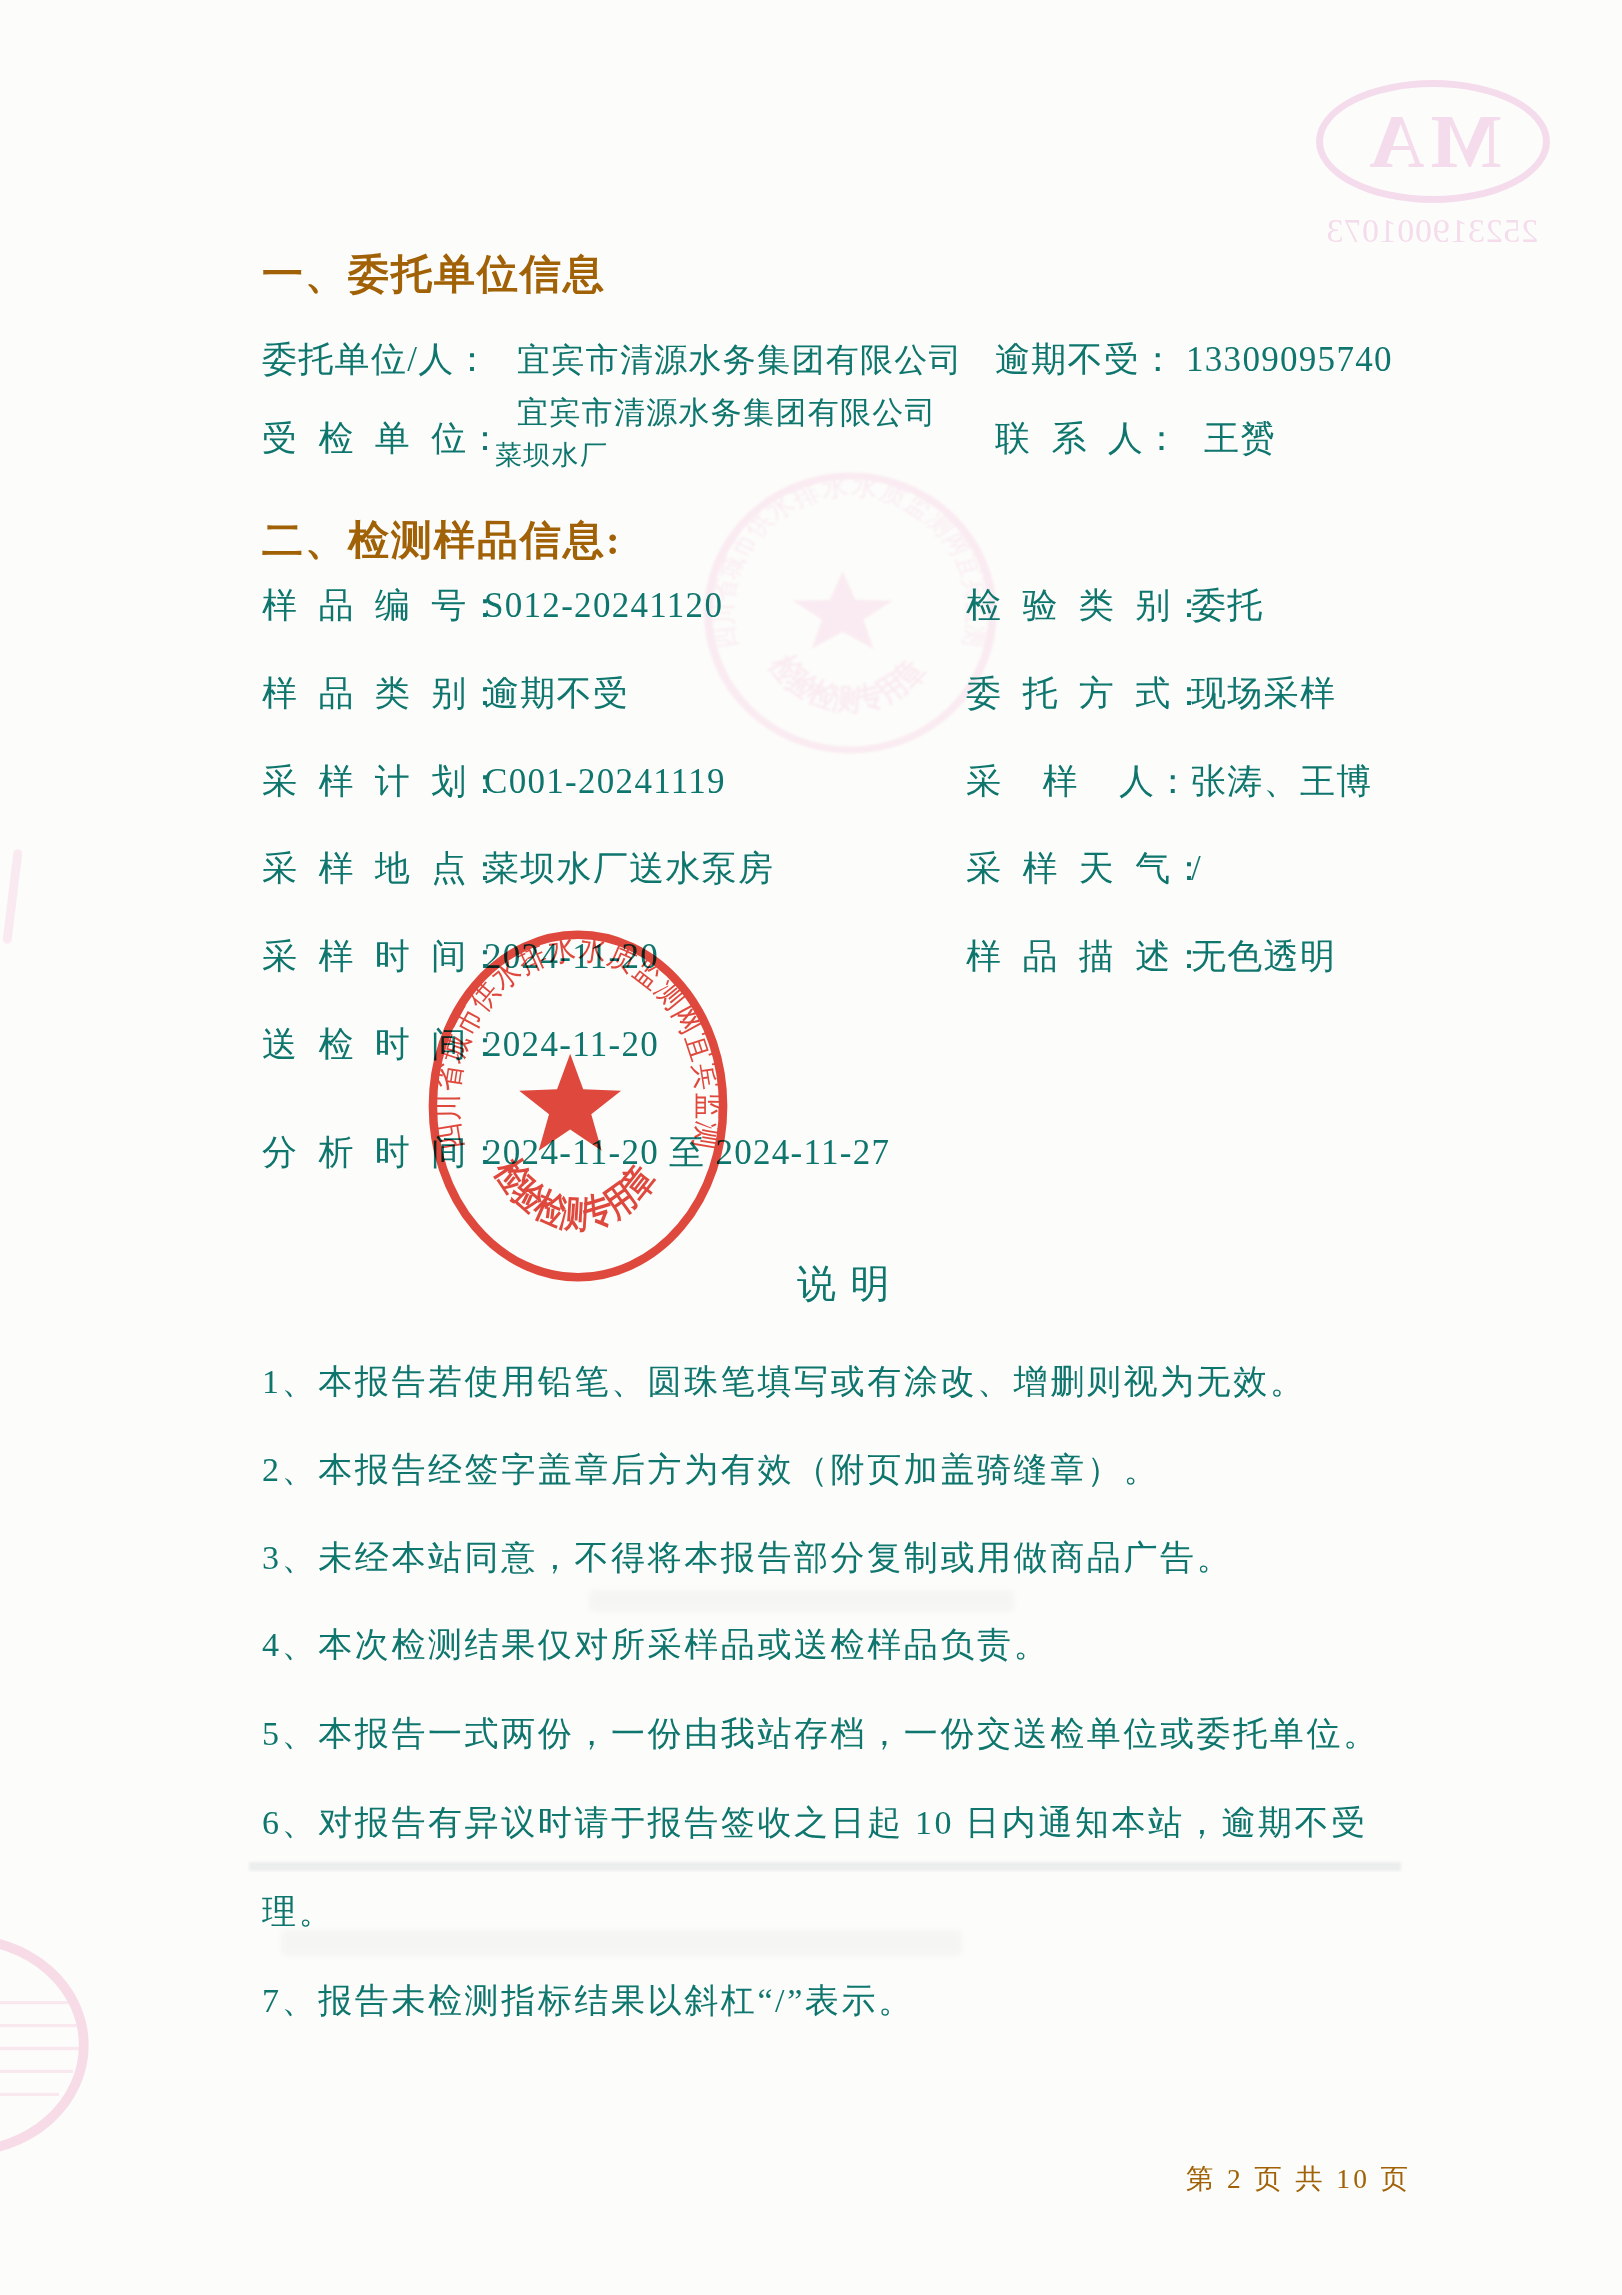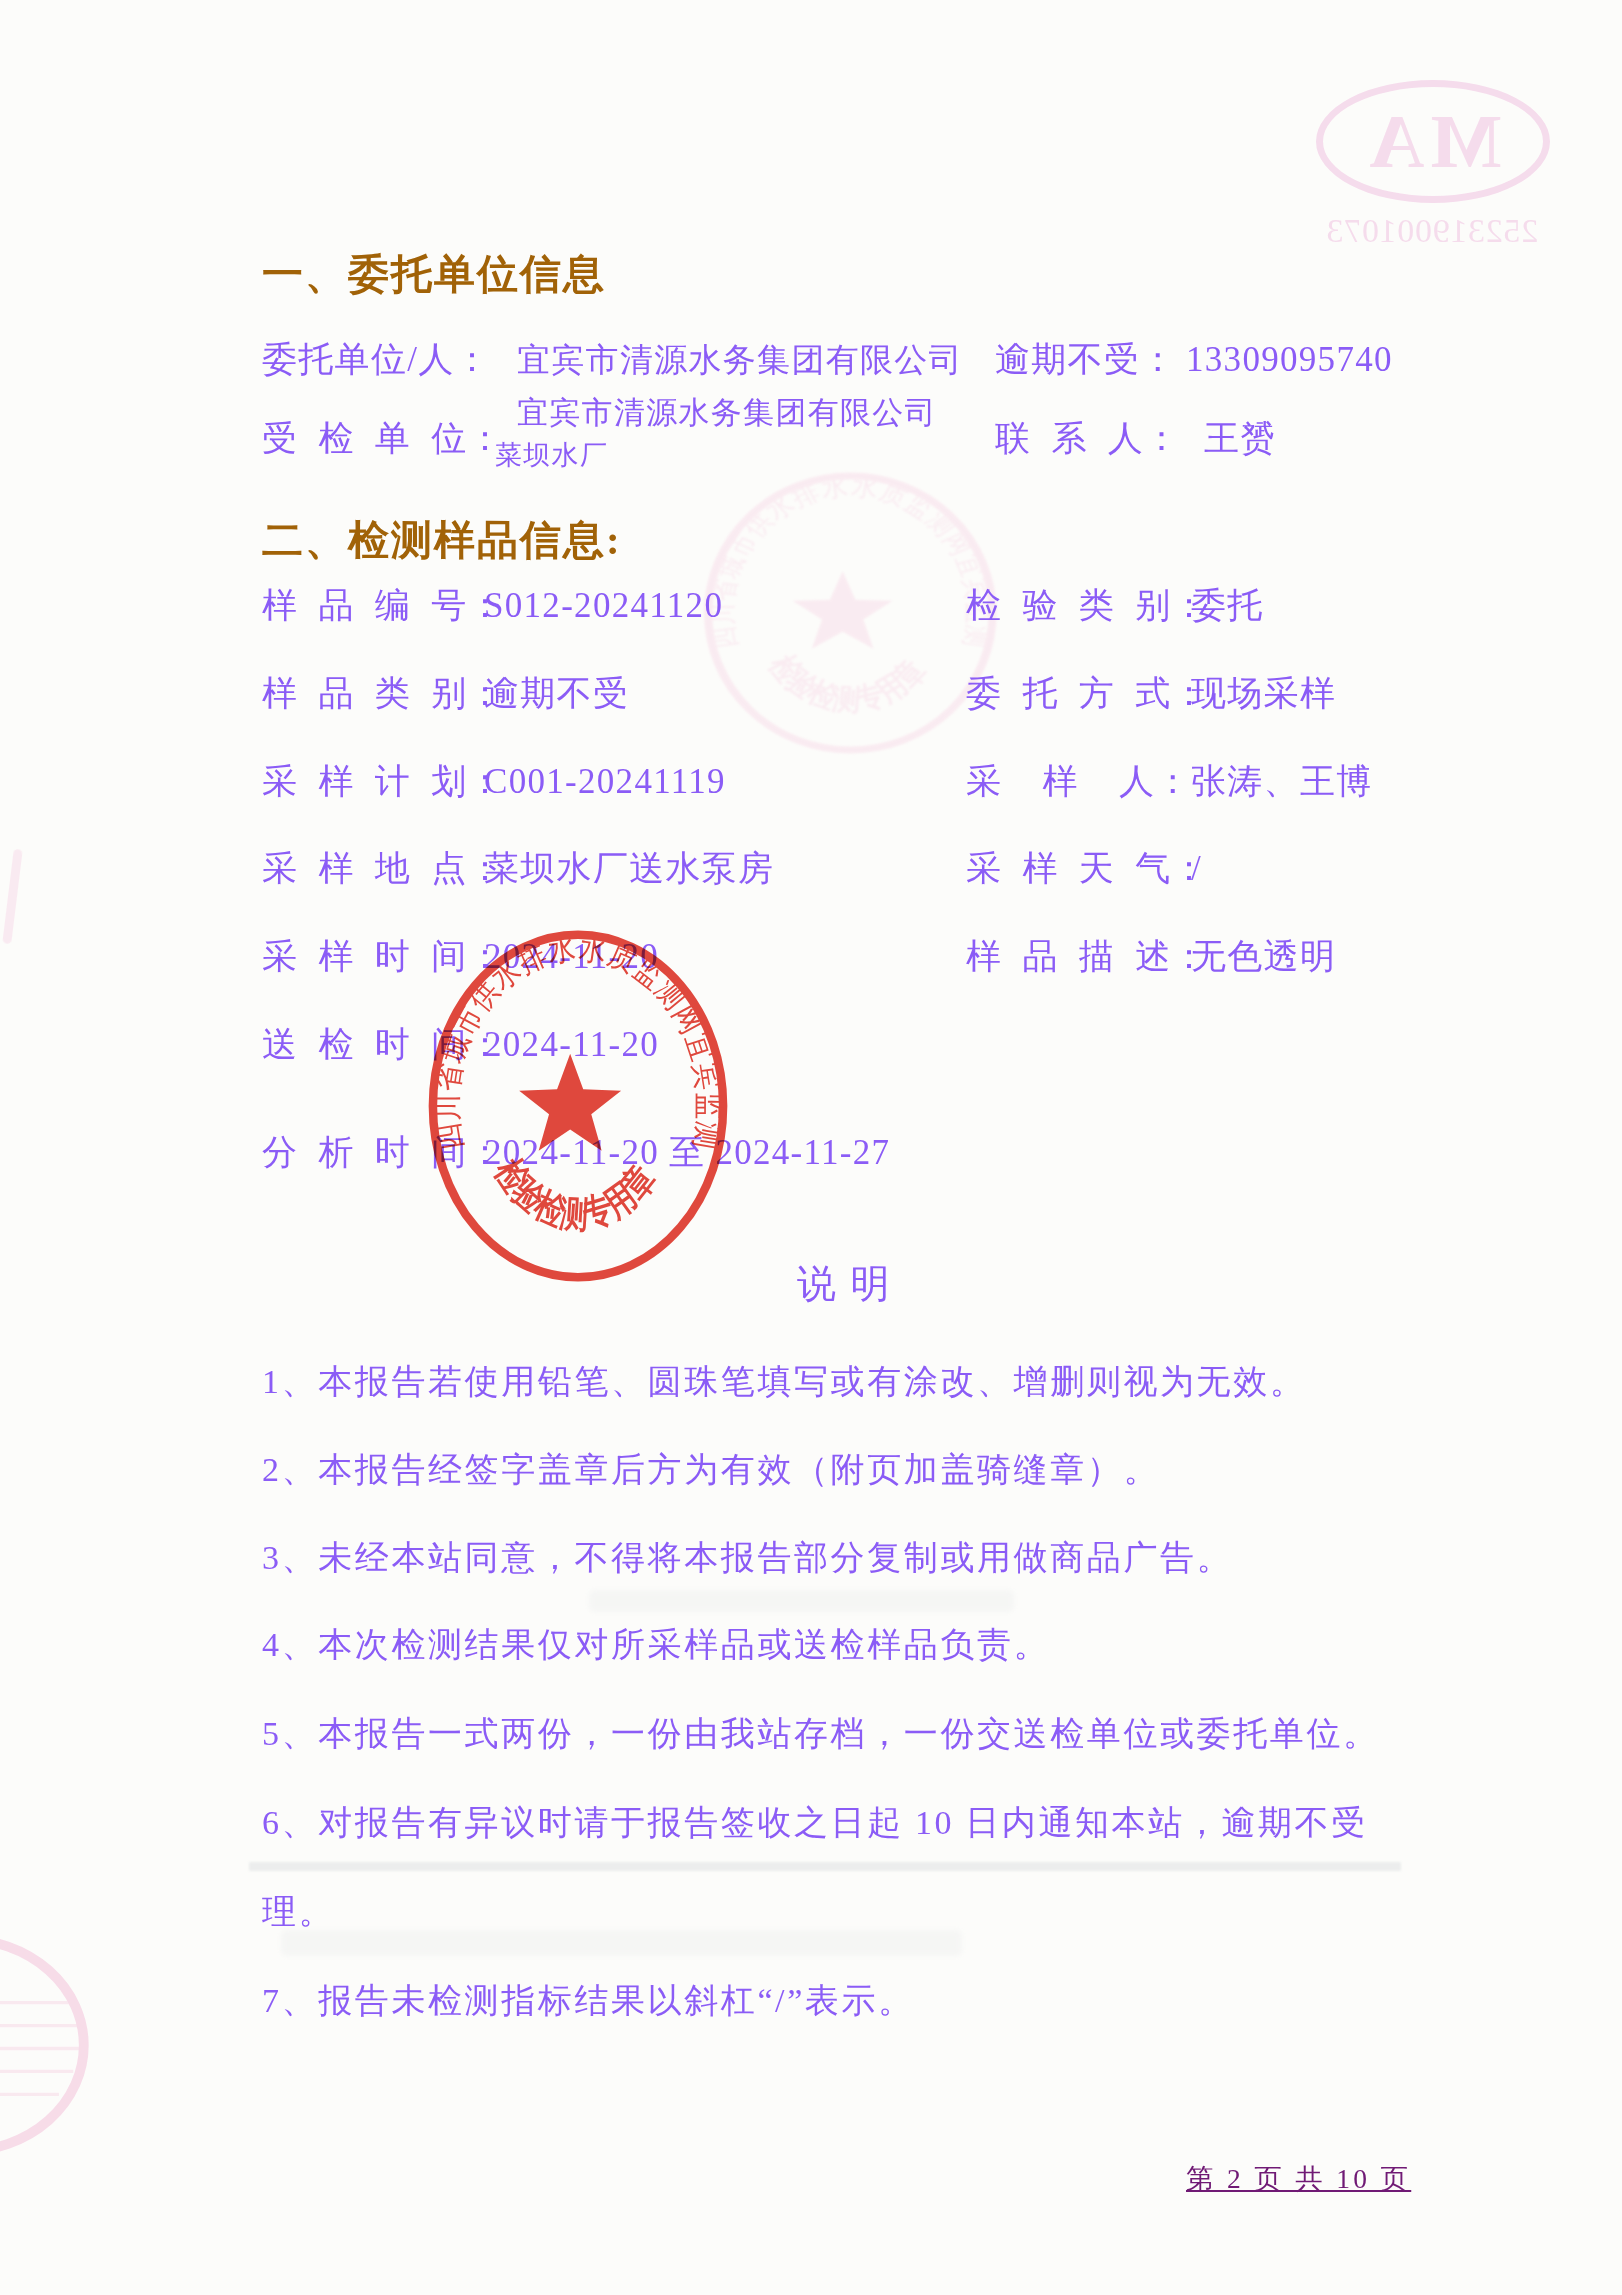--- a/index.html
+++ b/index.html
@@ -5,28 +5,28 @@
 <style>
   html,body{margin:0;padding:0;}
   body{
     width:1622px;height:2295px;position:relative;overflow:hidden;
     background:#fcfcfa;
     font-family:"Liberation Serif","DejaVu Serif",serif;
   }
   .page{position:absolute;inset:0;}
   
   .t{
-    position:absolute;white-space:pre;color:#8b5cf6;
+    position:absolute;white-space:pre;color:#0f766e;
     font-size:35px;letter-spacing:1.3px;line-height:1.15;z-index:2;
   }
   .h{font-weight:bold;font-size:41px;letter-spacing:2px;color:#a16207;}
   .v{font-size:33px;}
   .n{font-size:34px;letter-spacing:2.6px;}
   .center-title{font-size:39px;letter-spacing:14.4px;}
-  .footer{font-size:27.5px;letter-spacing:3.3px;color:#701a75;text-decoration:underline;}
+  .footer{font-size:27.5px;letter-spacing:3.3px;color:#a16207;}
 
   
   .seal{
     position:absolute;z-index:3;color:#e0392d;
     mix-blend-mode:multiply;opacity:.92;pointer-events:none;
   }
   .seal-ghost{
     position:absolute;z-index:1;color:#ef9dc7;opacity:.17;
     filter:blur(1.3px);transform:scale(.98,.80);transform-origin:0 0;
     pointer-events:none;

